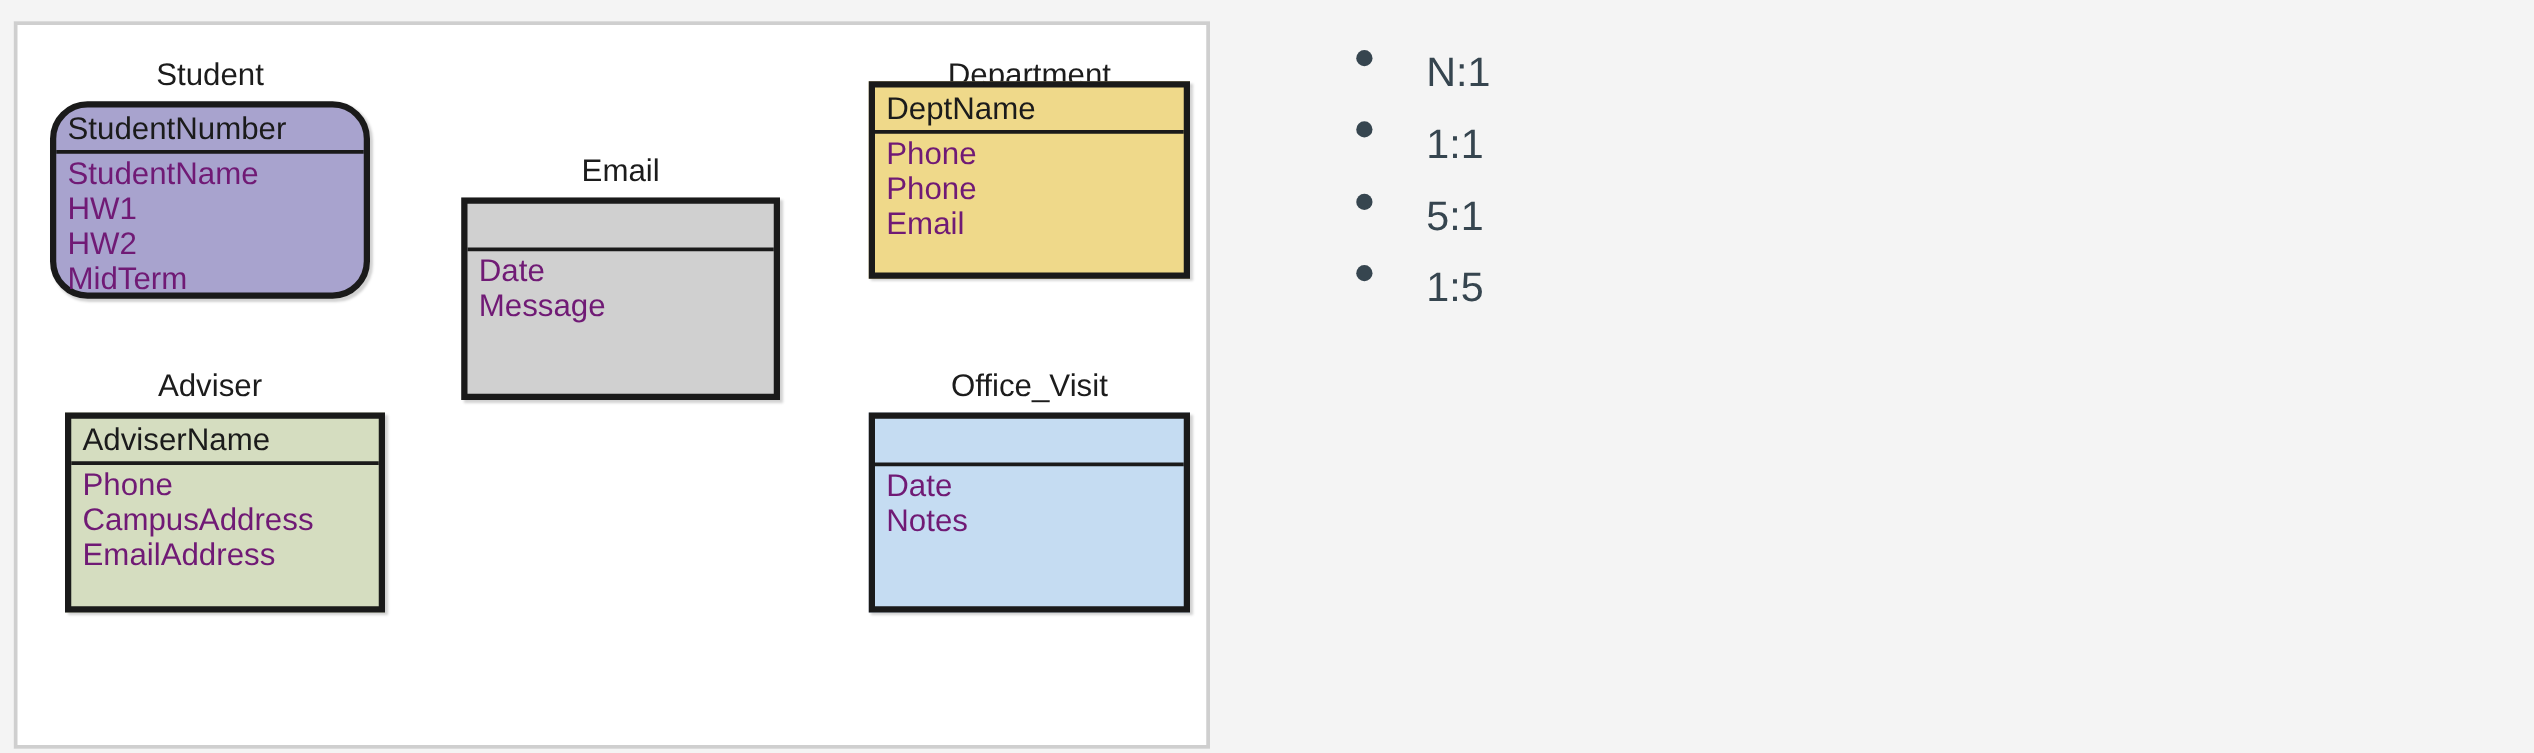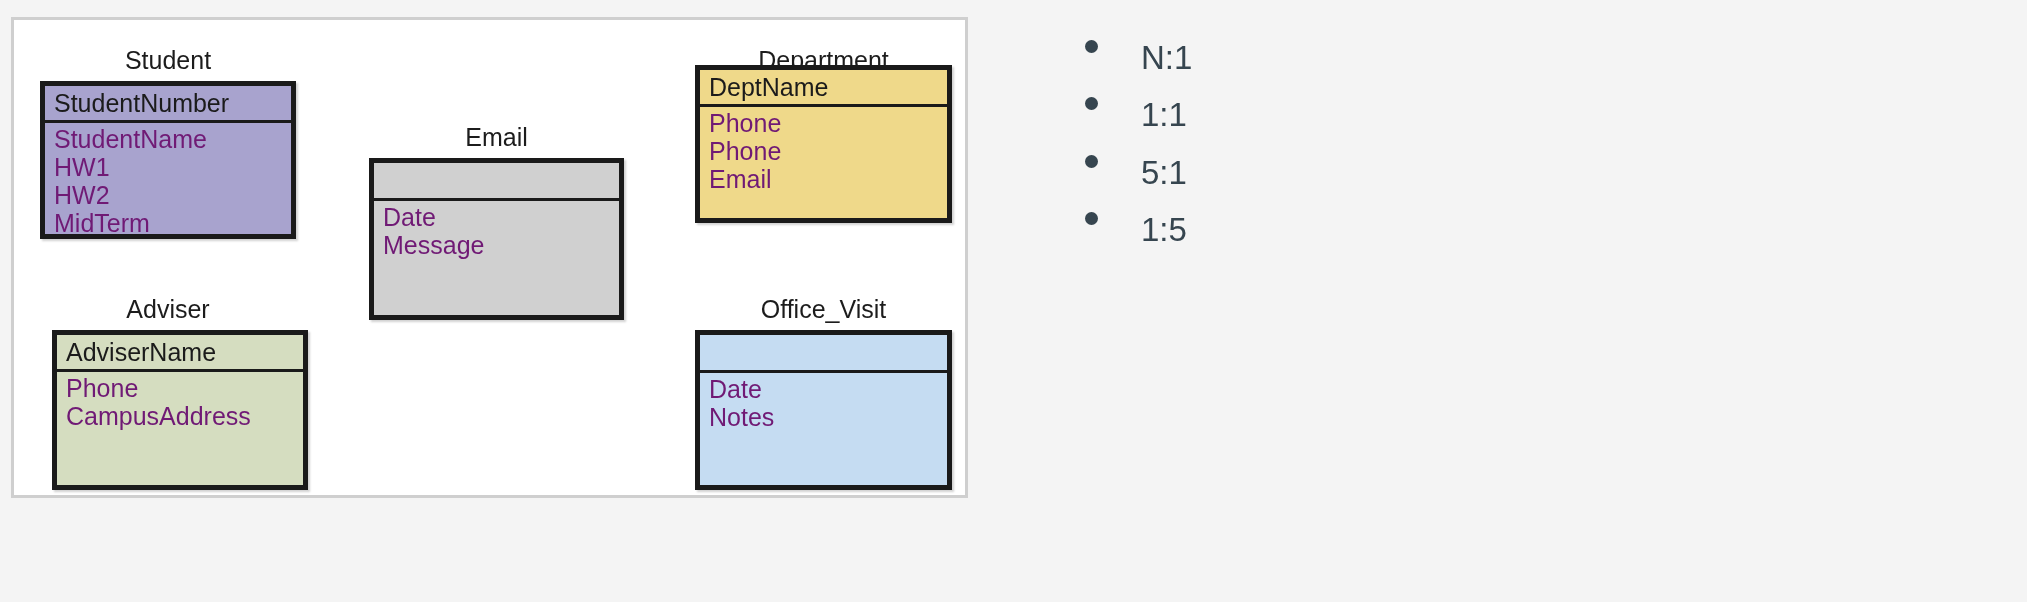--- a/index.html
+++ b/index.html
@@ -19,21 +19,21 @@
     width: 2027px;
     height: 602px;
   }
 
   
   .diagram-panel {
     position: absolute;
     left: 11px;
     top: 17px;
     width: 957px;
-    height: 481px;
+    height: 582px;
     background: #ffffff;
     border: 3px solid #cfcfcf;
     box-sizing: border-box;
   }
 
   .entity {
     position: absolute;
   }
 
   .entity-title {
@@ -78,21 +78,21 @@
   .entity-attrs div {
     font-size: 25px;
     color: #701a75;
     line-height: 1.12;
     white-space: nowrap;
   }
 
   
   #entity-student      { left: 26px;  top: 28px;  width: 256px; }
   #entity-student .entity-title { top: 0px; }
-  #entity-student .entity-box   { top: 33px; height: 158px; }
+  #entity-student .entity-box   { top: 33px; height: 158px; border-radius: 30px; }
 
   #entity-adviser      { left: 26px;  top: 277px; width: 256px; }
   #entity-adviser .entity-title { top: 0px; }
   #entity-adviser .entity-box   { top: 33px; height: 160px; margin-left: 12px; }
 
   #entity-email        { left: 355px; top: 105px; width: 255px; }
   #entity-email .entity-title   { top: 0px; }
   #entity-email .entity-box     { top: 33px; height: 162px; }
 
   #entity-department   { left: 681px; top: 28px;  width: 257px; }
@@ -161,20 +161,21 @@
       </div>
     </div>
 
     <div class="entity" id="entity-adviser">
       <div class="entity-title">Adviser</div>
       <div class="entity-box" style="background: rgb(213, 221, 192);">
         <div class="entity-key">AdviserName</div>
         <div class="entity-attrs">
           <div>Phone</div>
           <div>CampusAddress</div>
+          <div>EmailAddress</div>
         </div>
       </div>
     </div>
 
     <div class="entity" id="entity-email">
       <div class="entity-title">Email</div>
       <div class="entity-box" style="background: rgb(208, 208, 208);">
         <div class="entity-key empty"></div>
         <div class="entity-attrs">
           <div>Date</div>

